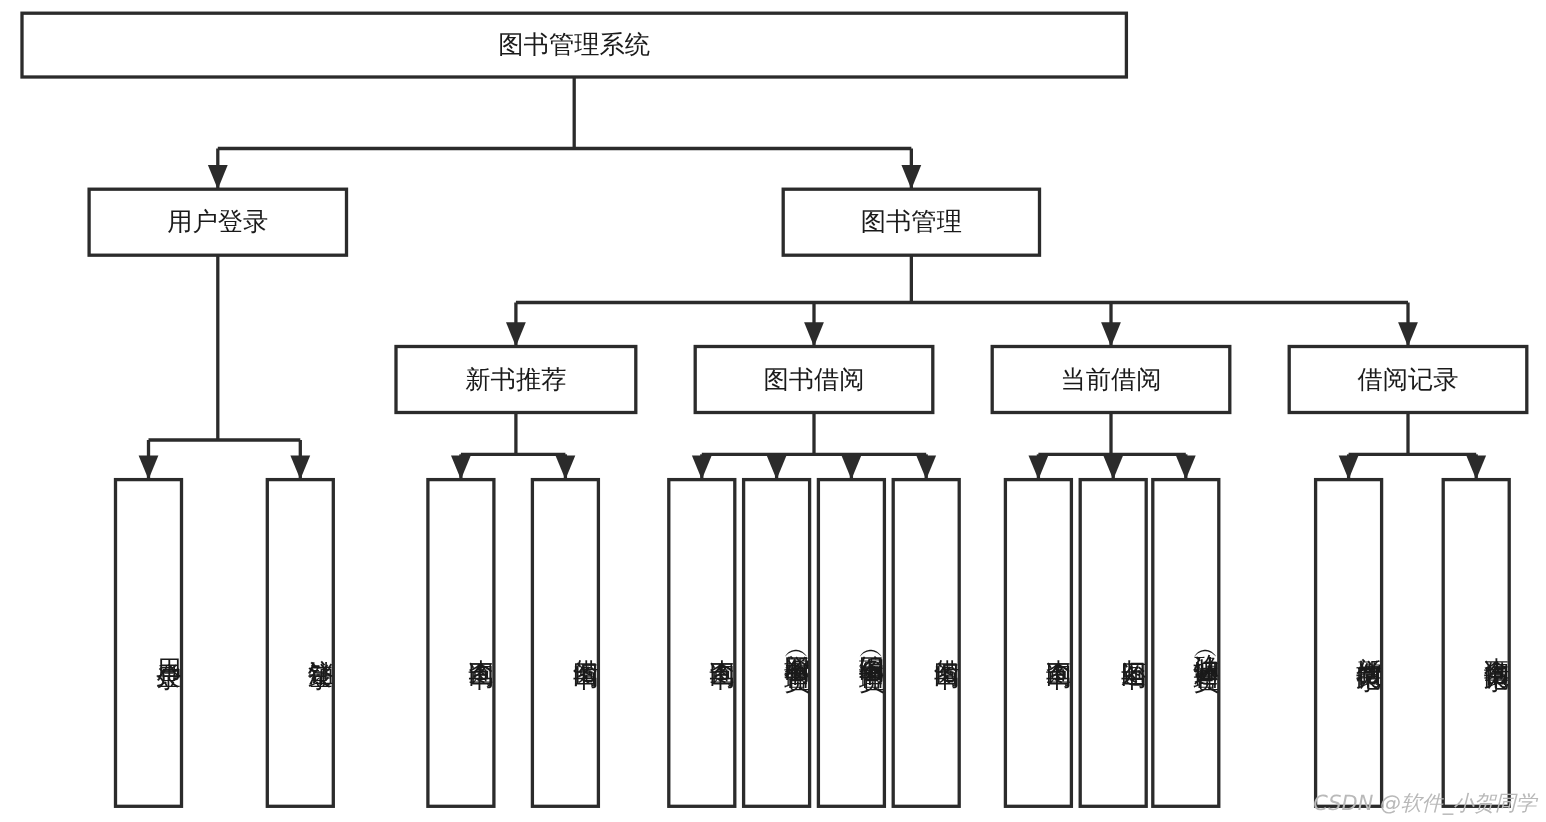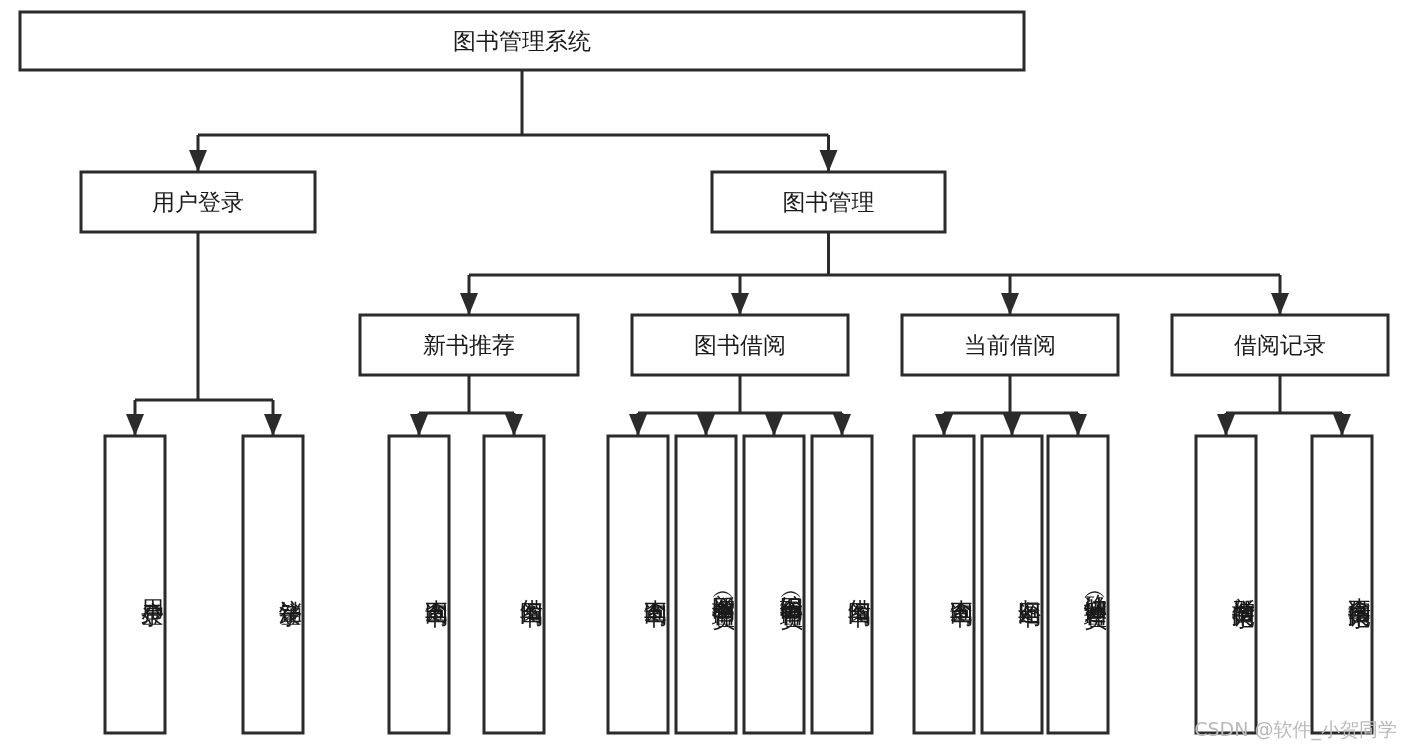--- a/index.html
+++ b/index.html
@@ -56,20 +56,21 @@
     pointer-events: none;
   }
   .watermark {
     position: absolute;
     right: 8px;
     bottom: 4px;
     font-size: 19px;
     color: #b9b9b9;
     font-family: "DejaVu Sans", "Liberation Sans", sans-serif;
     white-space: nowrap;
+    font-style: italic;
   }
 </style>
 </head>
 <body>
 
 <svg id="diagram" viewBox="0 0 1405 747">
   <g id="edges-layer">
       <line x1="522" y1="70" x2="522" y2="135" class="edge"></line>
       <line x1="198" y1="135" x2="828.5" y2="135" class="edge"></line>
       <line x1="198" y1="135" x2="198" y2="172" class="edge"></line>

